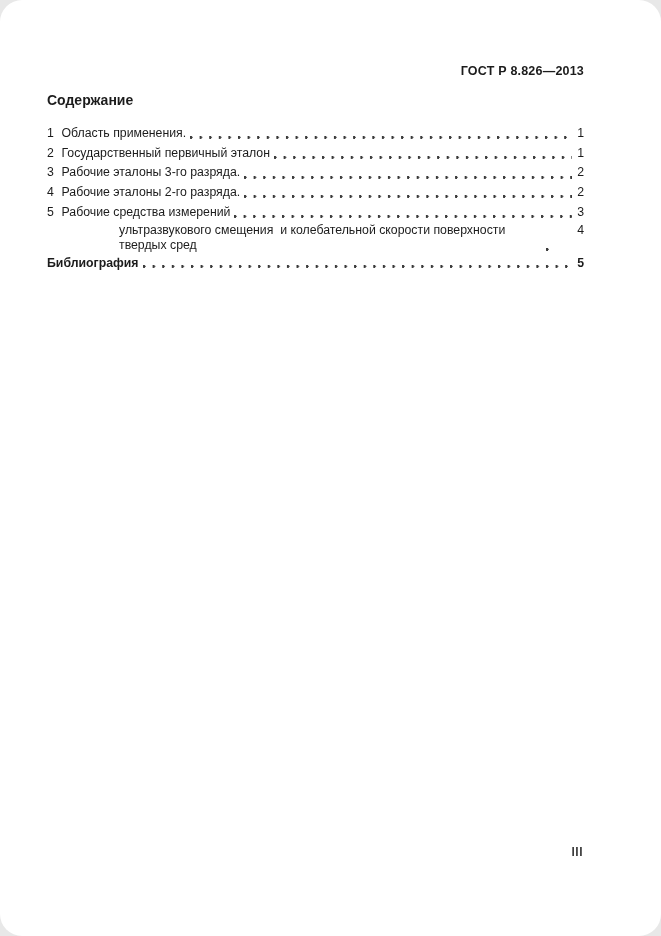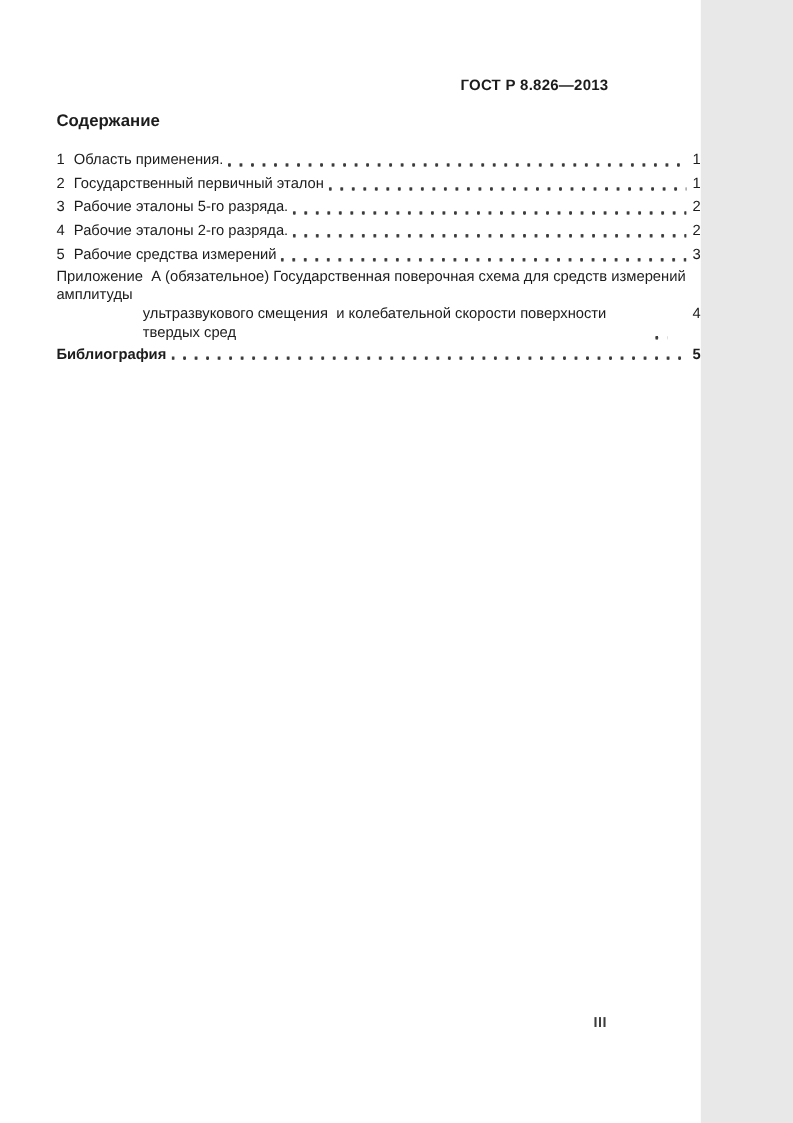--- a/index.html
+++ b/index.html
@@ -1,24 +1,25 @@
 <!DOCTYPE html>
 <html><head>
 <meta charset="utf-8">
 <style>
   html, body { margin: 0; padding: 0; }
   body { background: #e8e8e8; }
   .page {
     position: relative;
-    width: 584px;
+    width: 661px;
     height: 936px;
     background: #ffffff;
     font-family: "Liberation Sans", sans-serif;
     color: #1c1c1c;
     overflow: hidden;
+    border-radius: 22px;
   }
   .doc-code {
     position: absolute;
     top: 64px;
     right: 77px;
     font-size: 12.5px;
     font-weight: bold;
     letter-spacing: 0.2px;
     white-space: nowrap;
   }
@@ -110,41 +111,40 @@
 
     <div class="toc-row">
       <span class="toc-num">2</span>
       <span class="toc-label">Государственный первичный эталон</span>
       <span class="leader"></span>
       <span class="toc-page">1</span>
     </div>
 
     <div class="toc-row">
       <span class="toc-num">3</span>
-      <span class="toc-label">Рабочие эталоны 5-го разряда.</span>
+      <span class="toc-label">Рабочие эталоны 3-го разряда.</span>
       <span class="leader"></span>
       <span class="toc-page">2</span>
     </div>
 
     <div class="toc-row">
       <span class="toc-num">4</span>
       <span class="toc-label">Рабочие эталоны 2-го разряда.</span>
       <span class="leader"></span>
       <span class="toc-page">2</span>
     </div>
 
     <div class="toc-row">
       <span class="toc-num">5</span>
       <span class="toc-label">Рабочие средства измерений</span>
       <span class="leader"></span>
       <span class="toc-page">3</span>
     </div>
 
     <div class="appendix">
-      <div class="appendix-line1">Приложение  А (обязательное) Государственная поверочная схема для средств измерений амплитуды</div>
       <div class="appendix-line2">
         <span class="toc-label">ультразвукового смещения  и колебательной скорости поверхности твердых сред</span>
         <span class="leader"></span>
         <span class="toc-page">4</span>
       </div>
     </div>
 
     <div class="toc-row biblio-row">
       <span class="toc-label">Библиография</span>
       <span class="leader"></span>

